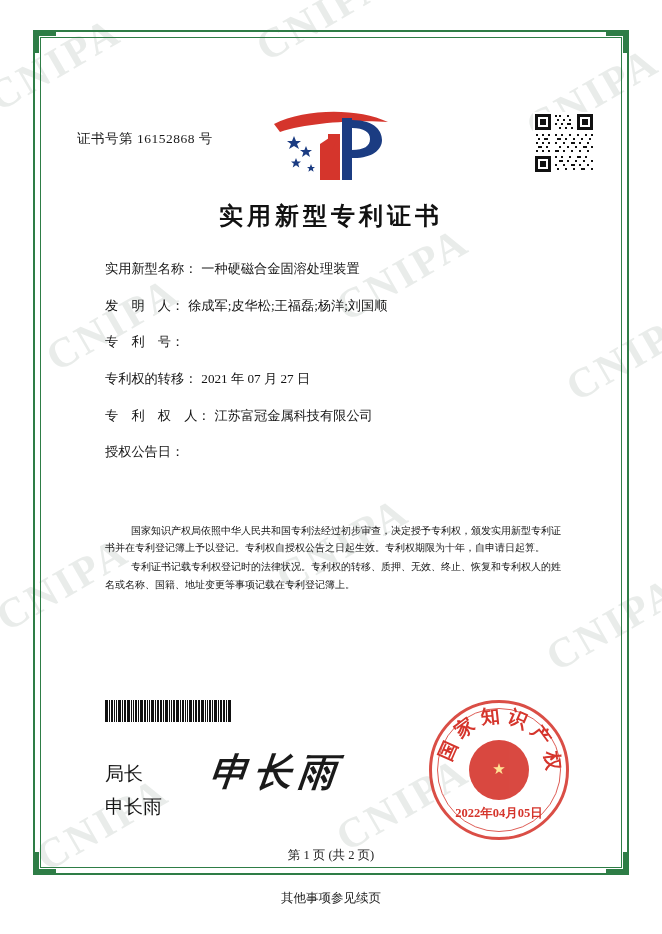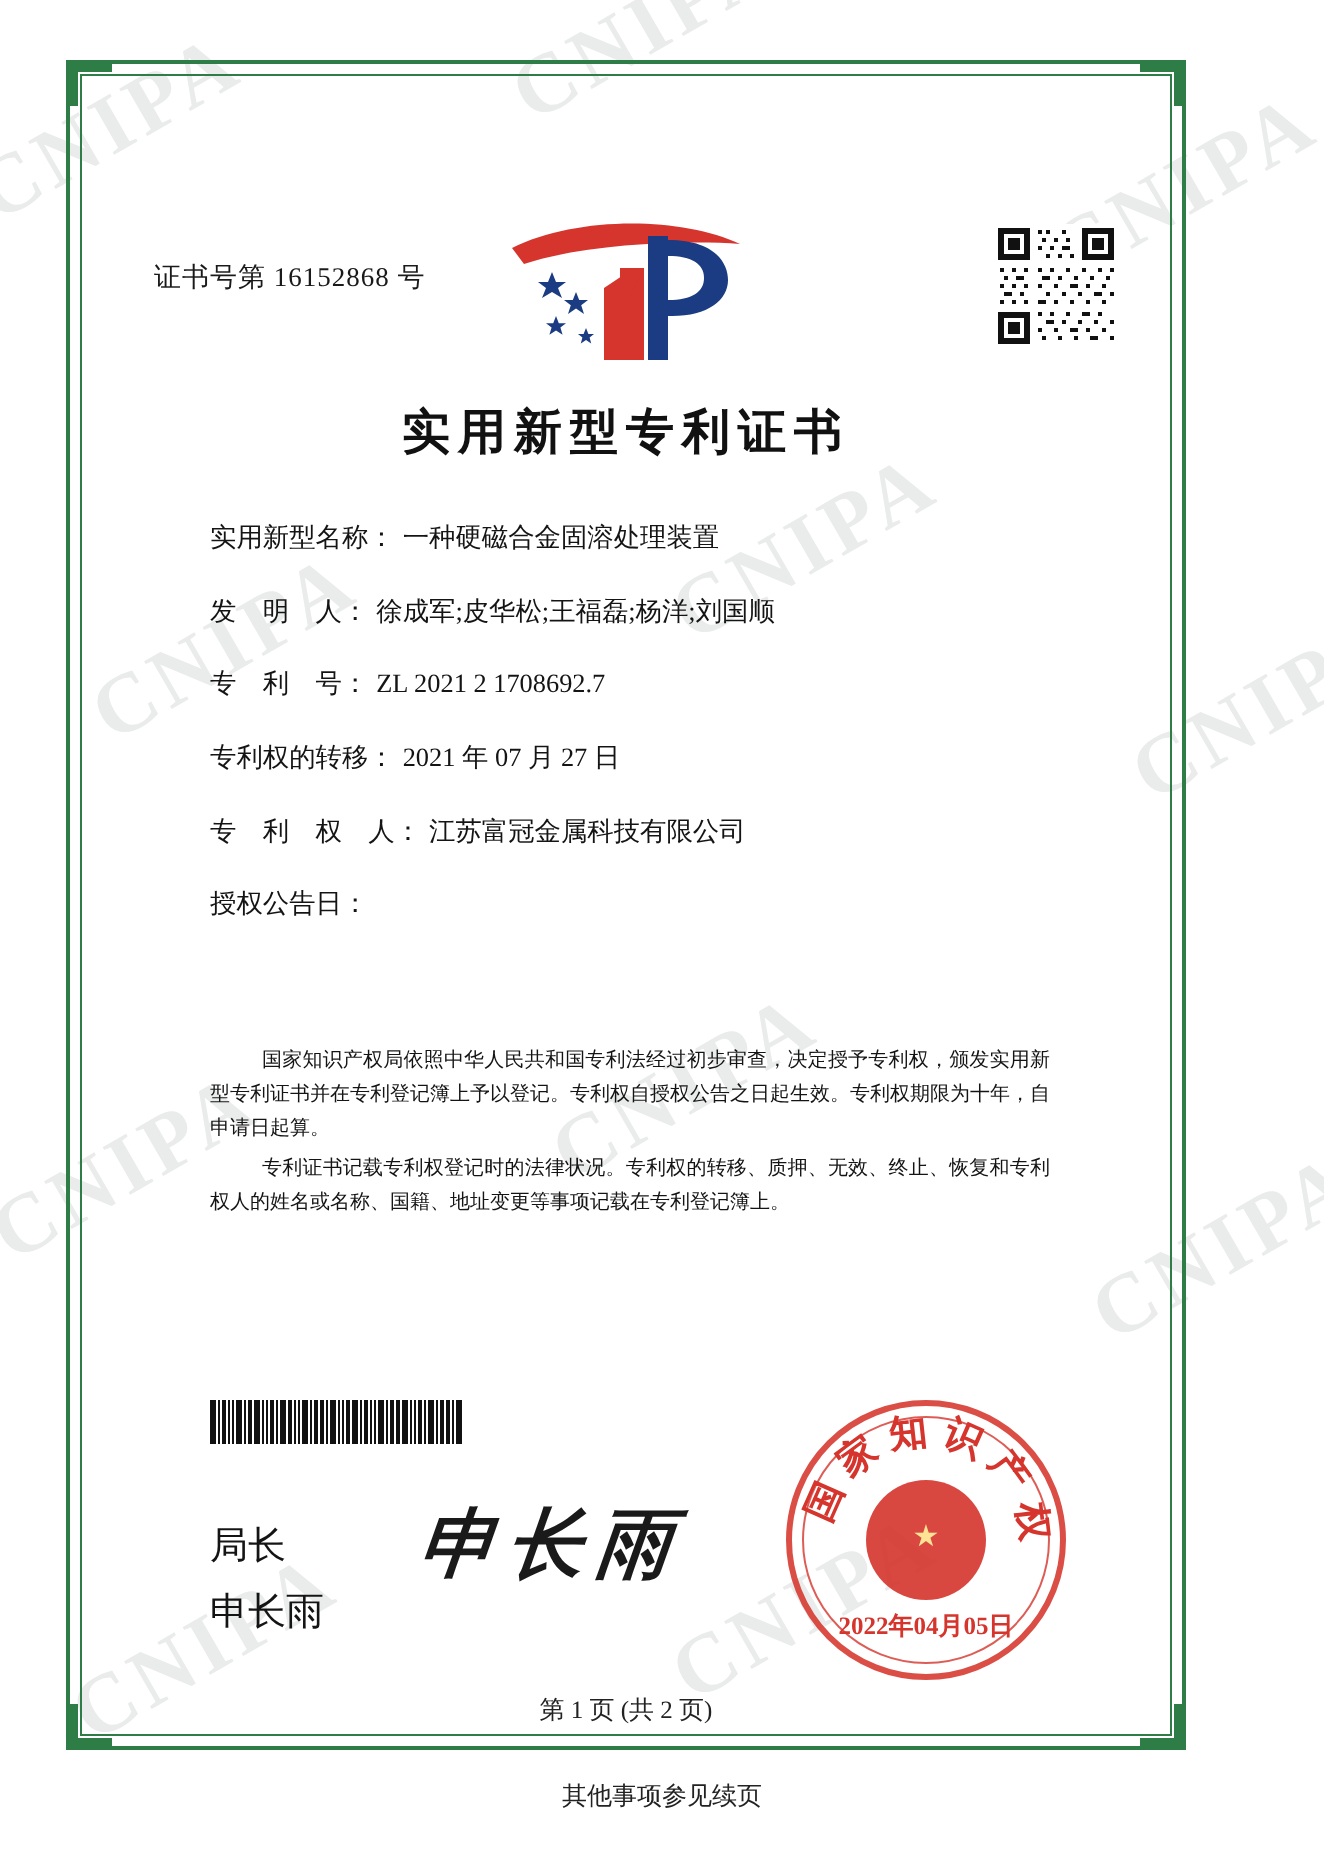--- a/index.html
+++ b/index.html
@@ -42,25 +42,24 @@
   .wm.w8 { left: 270px;  top: 520px; }
   .wm.w9 { left: 540px;  top: 600px; }
   .wm.w10 { left: 30px;  top: 800px; }
   .wm.w11 { left: 330px; top: 780px; }
 
   
   .page {
     position: absolute;
     left: 33px;
     top: 30px;
-    width: 548px;
+    width: 596px;
     height: 845px;
     background: transparent;
     z-index: 1;
-    padding-left: 12px;
   }
   .border-outer {
     position: absolute;
     inset: 0;
     border: 2px solid #2e7d46;
   }
   .border-inner {
     position: absolute;
     left: 7px; top: 7px; right: 7px; bottom: 7px;
     border: 1px solid #2e7d46;
@@ -413,21 +412,20 @@
         <span class="f-value">一种硬磁合金固溶处理装置</span>
       </div>
 
       <div class="field-row">
         <span class="f-label">发　明　人：</span>
         <span class="f-value">徐成军;皮华松;王福磊;杨洋;刘国顺</span>
       </div>
 
       <div class="field-row">
         <span class="f-label">专　利　号：</span>
-        <span class="f-value">ZL 2021 2 1708692.7</span>
       </div>
 
       <div class="field-row">
         <span class="f-label">专利权的转移：</span>
         <span class="f-value">2021 年 07 月 27 日</span>
       </div>
 
       <div class="field-row">
         <span class="f-label">专　利　权　人：</span>
         <span class="f-value">江苏富冠金属科技有限公司</span>

